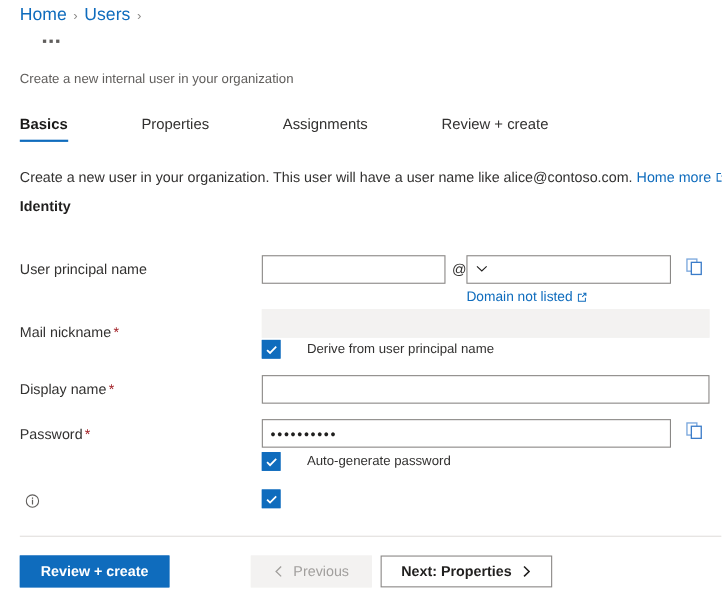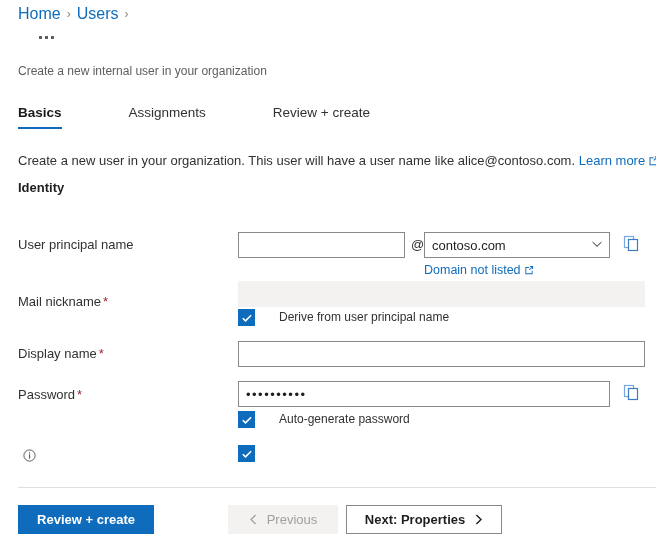--- a/index.html
+++ b/index.html
@@ -307,42 +307,42 @@
     <div class="ellipsis-menu">
       <i></i>
       <i></i>
       <i></i>
     </div>
   </div>
   <div class="subtitle">Create a new internal user in your organization</div>
 
   <div class="tabs">
     <div class="tab active">Basics</div>
+    <div class="tab">Properties</div>
     <div class="tab">Assignments</div>
     <div class="tab">Review + create</div>
   </div>
 
   <div class="intro">
     <span>Create a new user in your organization. This user will have a user name like alice@contoso.com.</span>
-    <a>Learn more</a><span class="ext-icon"><svg width="11" height="11" viewBox="0 0 11 11">
+    <a>Home more</a><span class="ext-icon"><svg width="11" height="11" viewBox="0 0 11 11">
           <path d="M1.5 2.2h4v1h-3v6h6v-3h1v4h-8z" fill="#0f6cbd"></path>
           <path d="M6.8 1.2H10v3.2h-1V2.9L6.1 5.8l-.7-.7L8.3 2.2H6.8z" fill="#0f6cbd"></path>
         </svg></span>
   </div>
 
   <div class="section-head">Identity</div>
 
   <div class="form">
 
     <div class="row" style="top:232px;height:46px">
       <div class="lbl" style="top:4px"><span>User principal name</span></div>
       <input class="inp" style="left: 238px; top: 0px; width: 167px;" value="" placeholder="">
       <div class="at" style="left:411px; top:4px">@</div>
       <div class="select" style="left:424px; top:0; width:186px">
-        <span class="val">contoso.com</span>
         <span><svg width="12" height="12" viewBox="0 0 12 12">
               <path d="M1.6 4.1 6 8.3l4.4-4.2" fill="none" stroke="#201f1e" stroke-width="1"></path>
             </svg></span>
       </div>
       <div class="copybtn" style="left:620px; top:2px">
         <span><svg width="17" height="17" viewBox="0 0 17 17">
               <rect x="1.5" y="1.5" width="9" height="11" fill="#ffffff" stroke="#7aa7dd" stroke-width="1.2"></rect>
               <rect x="5.5" y="4.5" width="9" height="11" fill="#ffffff" stroke="#3b7cc9" stroke-width="1.2"></rect>
             </svg></span>
       </div>

